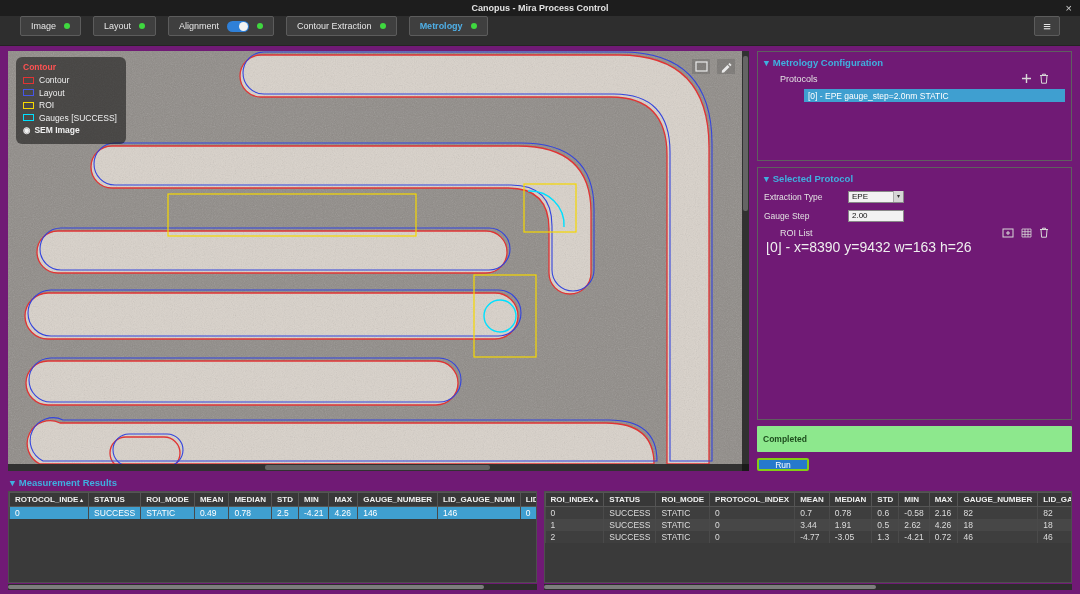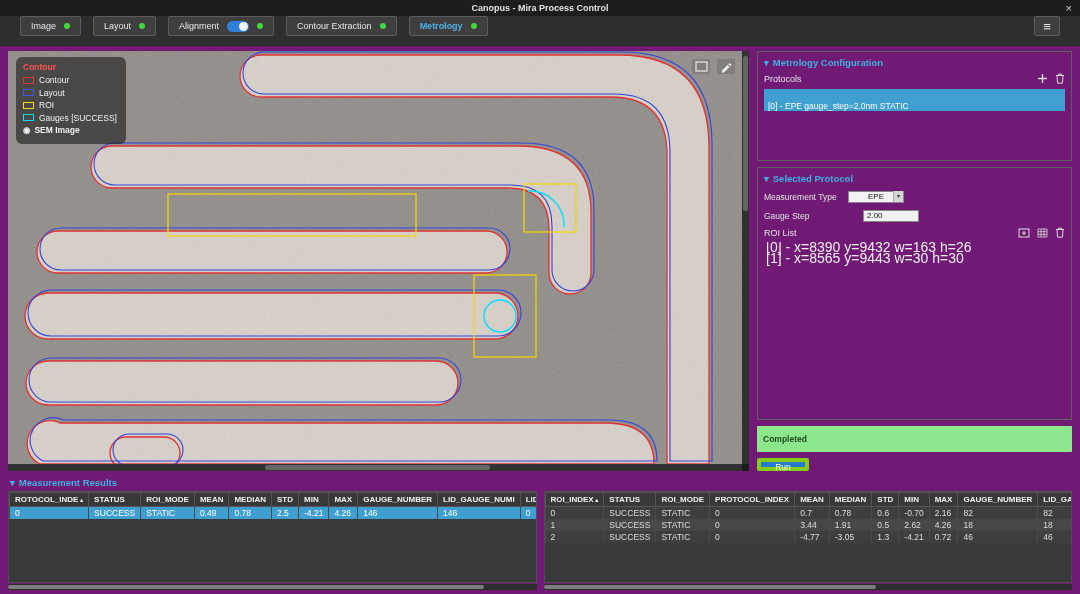--- a/index.html
+++ b/index.html
@@ -35,39 +35,39 @@
   .sw-layout{border-color:#4656e8;}
   .sw-roi{border-color:#f5d800;}
   .sw-gauges{border-color:#00e0ff;}
   .legend-item.sem{font-weight:bold;gap:4px;}
   .img-tools{position:absolute;right:14px;top:8px;display:flex;gap:7px;}
   .img-tool{width:18px;height:15px;display:flex;align-items:center;justify-content:center;background:rgba(70,70,70,0.25);border:none;padding:0;}
   
   .right-panel{flex:1;display:flex;flex-direction:column;gap:6px;min-width:0;height:420px;}
   .section{border:1px solid #5f5f5f;padding:5px 6px;display:flex;flex-direction:column;}
   .sec-head{display:flex;align-items:center;gap:4px;color:#3fb0e0;font-size:9.5px;font-weight:bold;margin-bottom:3px;}
-  .row-between{display:flex;align-items:center;justify-content:space-between;margin:2px 0;}
+  .row-between{display:flex;align-items:center;justify-content:space-between;margin:2px 16px;}
   .lbl{color:#e2e2e2;font-size:9px;}
   .icon-row{display:flex;gap:7px;align-items:center;}
   .icon-btn{background:none;border:none;padding:0;display:flex;align-items:center;}
   .protocol-list{height:66px;margin-top:3px;}
-  .protocol-item{height:13px;line-height:13px;font-size:8.5px;color:#fff;padding:11px 4px;white-space:nowrap;overflow:hidden;}
+  .protocol-item{height:13px;line-height:13px;font-size:8.5px;color:#fff;padding:1px 4px;white-space:nowrap;overflow:hidden;margin-left:40px;}
   .protocol-item.selected{background:#3f9fd0;}
   .sec-protocol{flex:1;min-height:0;}
   .form-row{display:flex;align-items:center;margin:3px 0;gap:4px;height:13px;}
   .form-row label{width:80px;color:#e2e2e2;font-size:8.5px;}
   .select,.tinput{width:56px;height:12px;background:#f2f2f2;color:#111;font-size:8px;display:flex;align-items:center;border:1px solid #888;}
-  .select .val{flex:1;padding-left:19px;}
+  .select .val{flex:1;padding-left:3px;}
   .select .arr{width:10px;background:#d6d6d6;text-align:center;font-size:6px;color:#333;line-height:11px;border-left:1px solid #aaa;}
-  .tinput{padding-left:3px;font-family:inherit;margin-left:15px;}
+  .tinput{padding-left:3px;font-family:inherit;}
   .roi-list{flex:1;margin-top:2px;overflow:hidden;}
   .roi-item{font-size:14px;color:#efefef;line-height:11px;padding-left:2px;white-space:nowrap;}
   .status-bar{flex:0 0 14px;background:#8de88d;border-radius:1px;display:flex;align-items:center;padding:8px 6px;}
   .status-bar span{color:#1e4d1e;font-size:8.5px;font-weight:bold;}
-  .run-btn{width:52px;height:13px;background:#2679cc;border:4px solid #84cc16;border-radius:2px;color:#fff;font-size:8.5px;line-height:10px;align-self:flex-start;font-family:inherit;}
+  .run-btn{width:52px;height:13px;background:#2679cc;border:2px solid #84cc16;border-radius:2px;color:#fff;font-size:8.5px;line-height:10px;align-self:flex-start;font-family:inherit;}
   
   .bottom{flex:0 0 121px;display:flex;flex-direction:column;padding:2px 8px 4px 8px;min-height:0;}
   .bottom .sec-head{margin:2px 0 3px 2px;}
   .tables{display:flex;gap:7px;flex:1;min-height:0;}
   .twrap{flex:1;display:flex;flex-direction:column;min-width:0;}
   .tclip{flex:1;overflow:hidden;background:#3a3a3a;border:1px solid #4e4e4e;}
   table{border-collapse:collapse;table-layout:auto;}
   th{background:#383838;color:#f0f0f0;font-size:8px;font-weight:bold;text-align:left;padding:2px 5px;border:1px solid #555;white-space:nowrap;height:13px;}
   td{color:#ddd;font-size:8.5px;padding:1px 5px;border-left:1px solid #4a4a4a;border-right:1px solid #4a4a4a;white-space:nowrap;height:12px;}
   tbody tr{background:#3e3e3e;}
@@ -249,21 +249,21 @@
           <div class="protocol-item selected">[0] - EPE  gauge_step=2.0nm  STATIC</div>
         </div>
       </div>
 
       <div class="section sec-protocol">
         <div class="sec-head">
           <span>▾</span>
           <span>Selected Protocol</span>
         </div>
         <div class="form-row">
-          <label>Measurement Type</label>
+          <label>Extraction Type</label>
           <div class="select">
             <span class="val">EPE</span>
             <span class="arr">▾</span>
           </div>
         </div>
         <div class="form-row">
           <label>Gauge Step</label>
           <input class="tinput" value="2.00" style="">
         </div>
         <div class="row-between">
@@ -282,21 +282,20 @@
             </button>
             <button class="icon-btn">
               <svg width="10" height="11">
                   <path d="M1 2.5 H9 M3.5 2.5 V1.2 H6.5 V2.5 M2 2.5 L2.6 10.2 H7.4 L8 2.5" fill="none" stroke="#d8d8d8" stroke-width="1"></path>
                 </svg>
             </button>
           </span>
         </div>
         <div class="roi-list">
           <div class="roi-item">[0] - x=8390 y=9432 w=163 h=26</div>
-          <div class="roi-item">[1] - x=8565 y=9443 w=30 h=30</div>
         </div>
       </div>
 
       <div class="status-bar">
         <span>Completed</span>
       </div>
       <button class="run-btn">Run</button>
     </div>
   </div>
 
@@ -365,21 +364,21 @@
               </thead>
               <tbody>
                 <tr>
                   <td>0</td>
                   <td>SUCCESS</td>
                   <td>STATIC</td>
                   <td>0</td>
                   <td>0.7</td>
                   <td>0.78</td>
                   <td>0.6</td>
-                  <td>-0.70</td>
+                  <td>-0.58</td>
                   <td>2.16</td>
                   <td>82</td>
                   <td>82</td>
                 </tr>
                 <tr>
                   <td>1</td>
                   <td>SUCCESS</td>
                   <td>STATIC</td>
                   <td>0</td>
                   <td>3.44</td>

